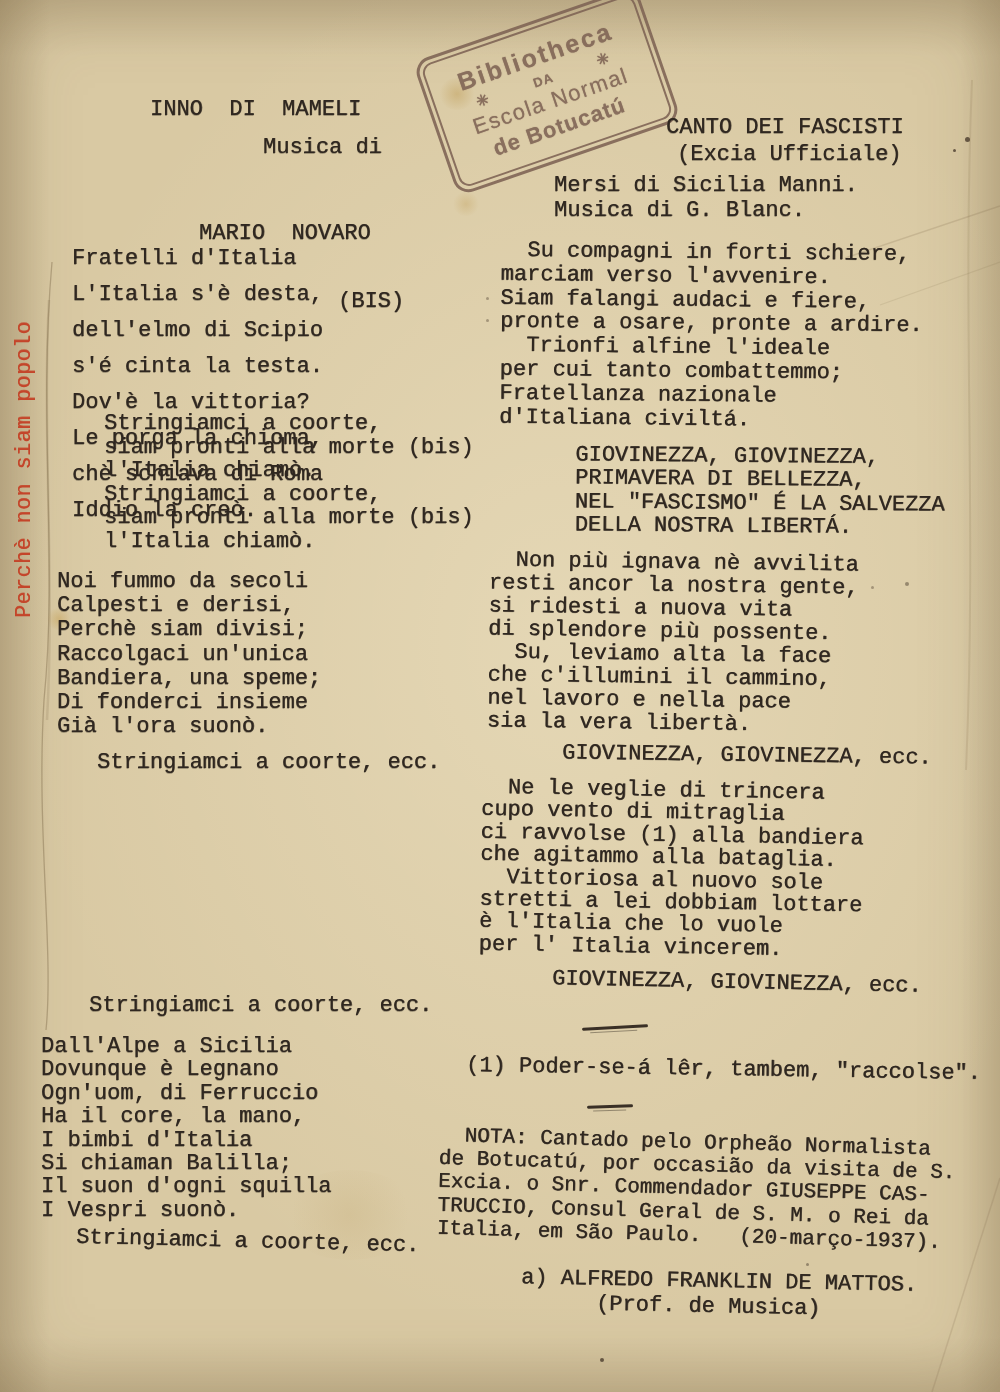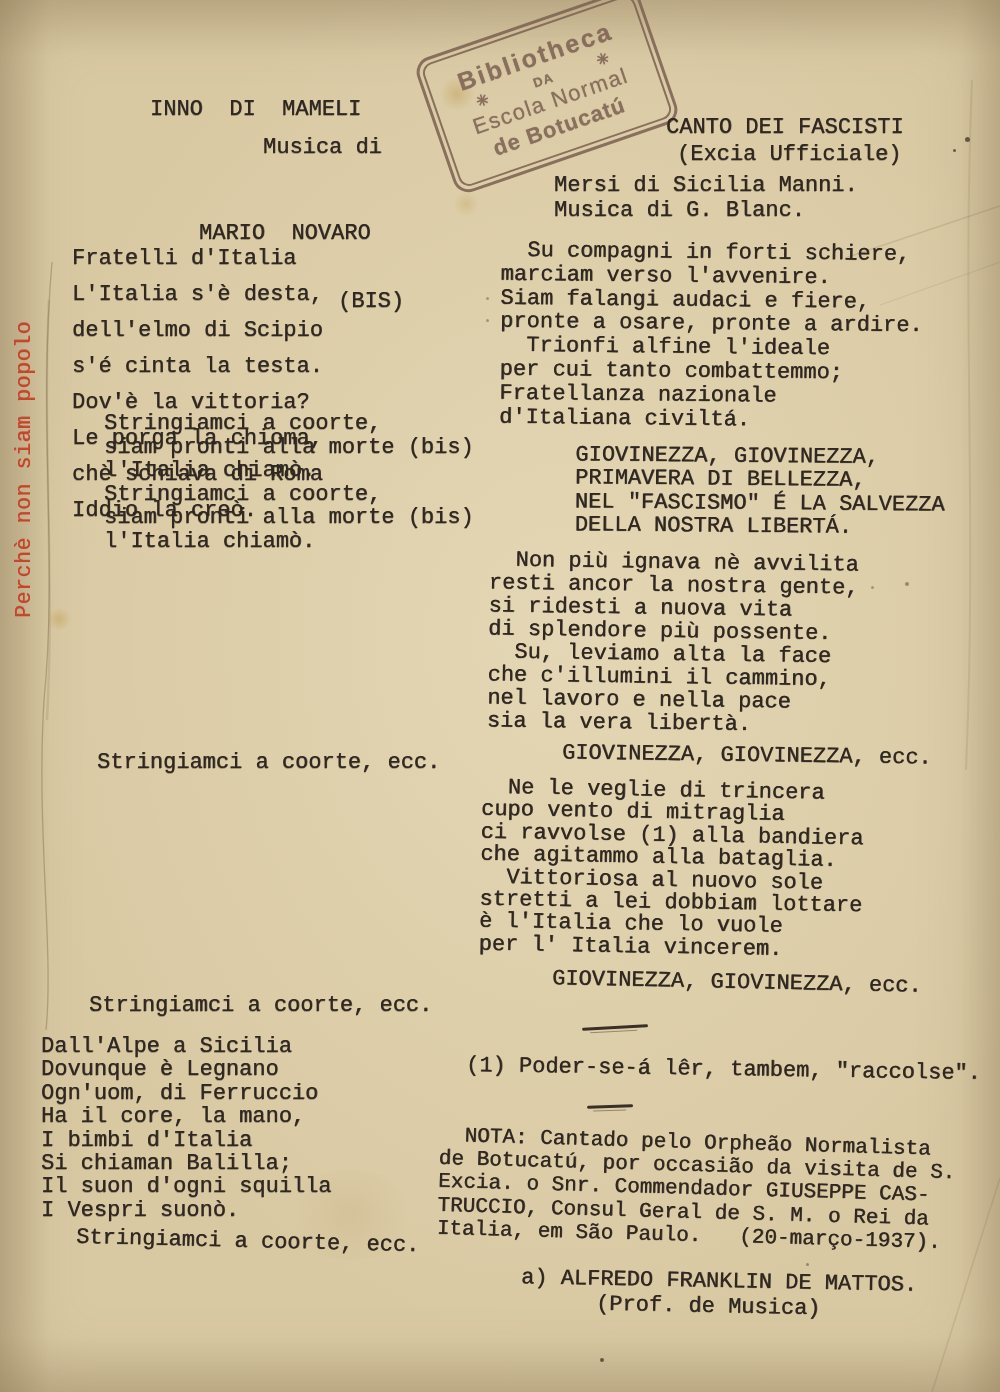--- a/index.html
+++ b/index.html
@@ -124,20 +124,27 @@
 Iddio la creò.</div>
   <div class="typed" style="left:338px;top:289px;">(BIS)</div>
 
   <div class="typed" style="left:104px;top:412px;line-height:23.5px;">Stringiamci a coorte,
 siam pronti alla morte (bis)
 l'Italia chiamò.
 Stringiamci a coorte,
 siam pronti alla morte (bis)
 l'Italia chiamò.</div>
 
+  <div class="typed" style="left:57px;top:570px;line-height:24.2px;">Noi fummo da secoli
+Calpesti e derisi,
+Perchè siam divisi;
+Raccolgaci un'unica
+Bandiera, una speme;
+Di fonderci insieme
+Già l'ora suonò.</div>
   <div class="typed" style="left:97px;top:750px;">Stringiamci a coorte, ecc.</div>
 
   <div class="typed" style="left:89px;top:993px;">Stringiamci a coorte, ecc.</div>
 
   <div class="typed" style="left:41px;top:1035px;line-height:23.4px;">Dall'Alpe a Sicilia
 Dovunque è Legnano
 Ogn'uom, di Ferruccio
 Ha il core, la mano,
 I bimbi d'Italia
 Si chiaman Balilla;

